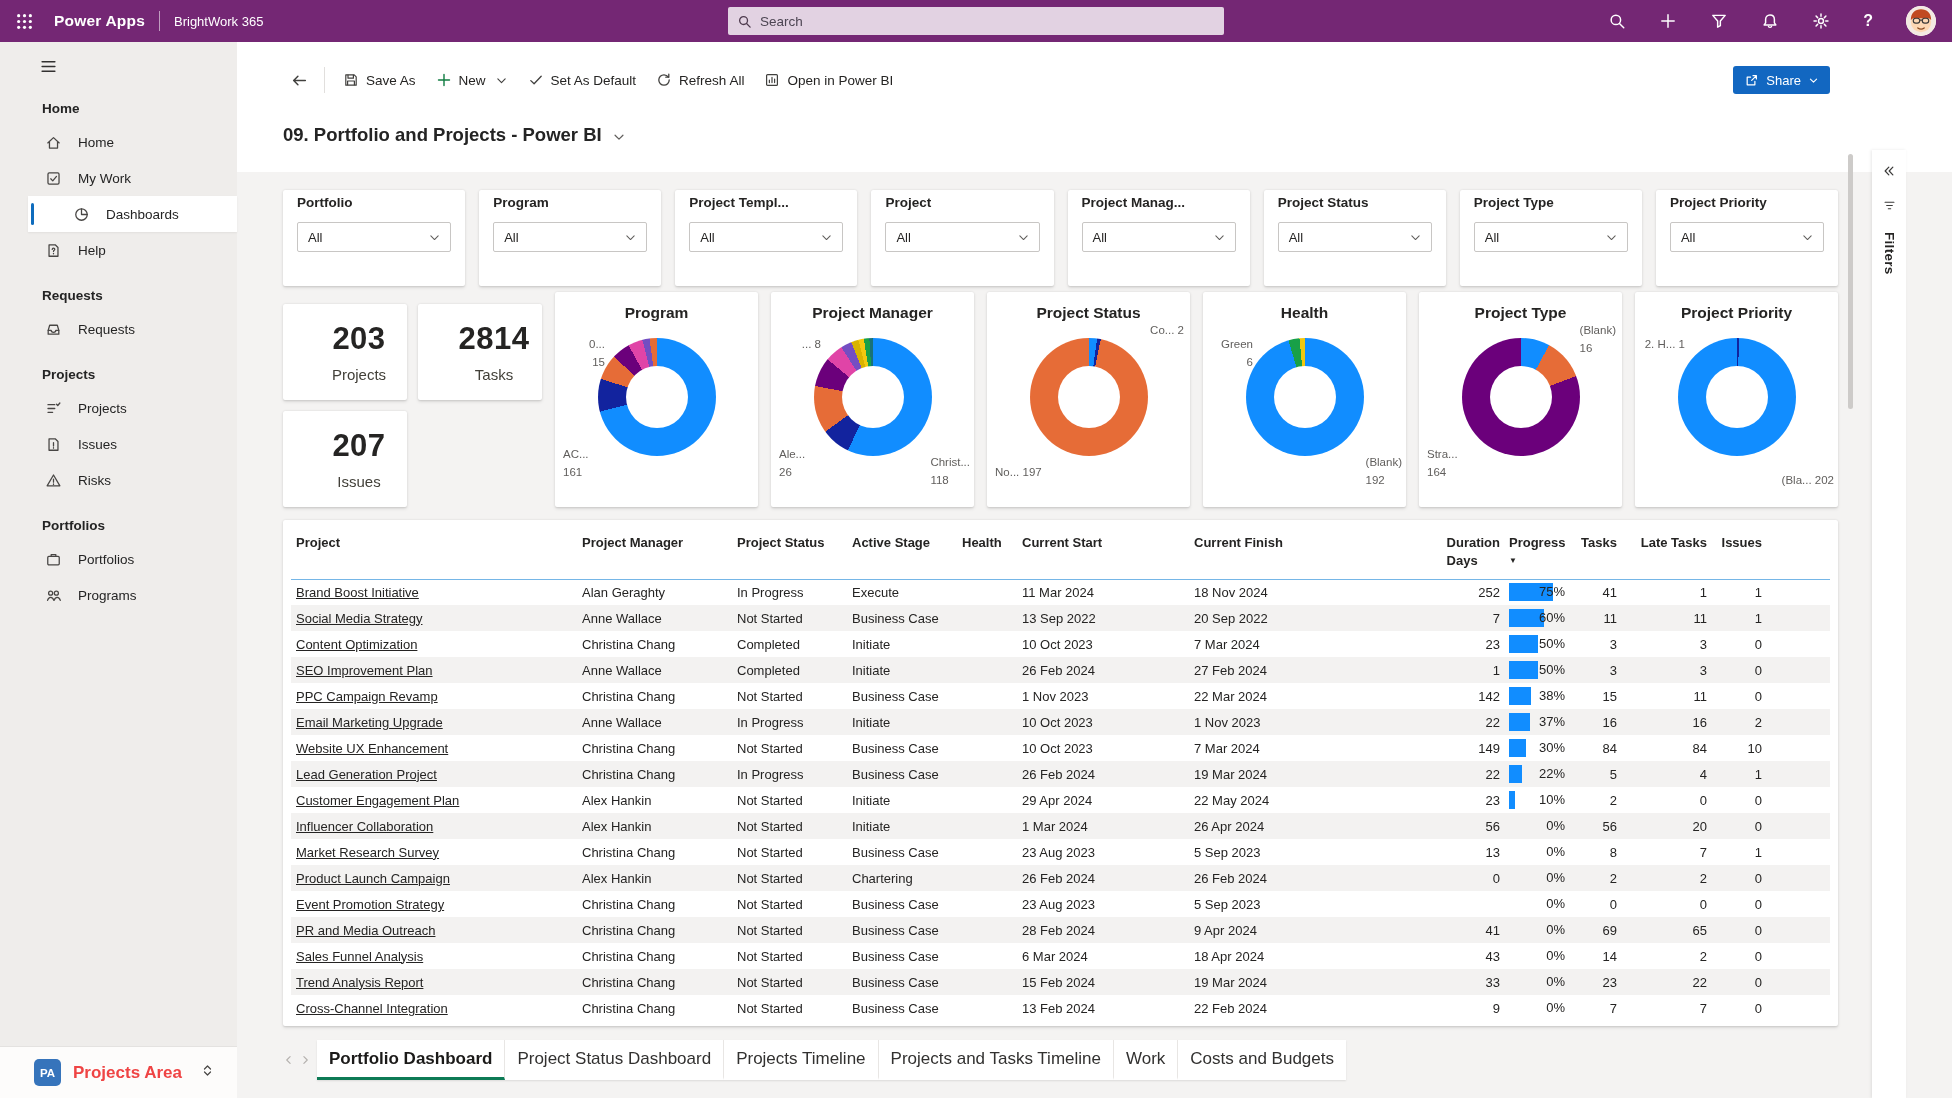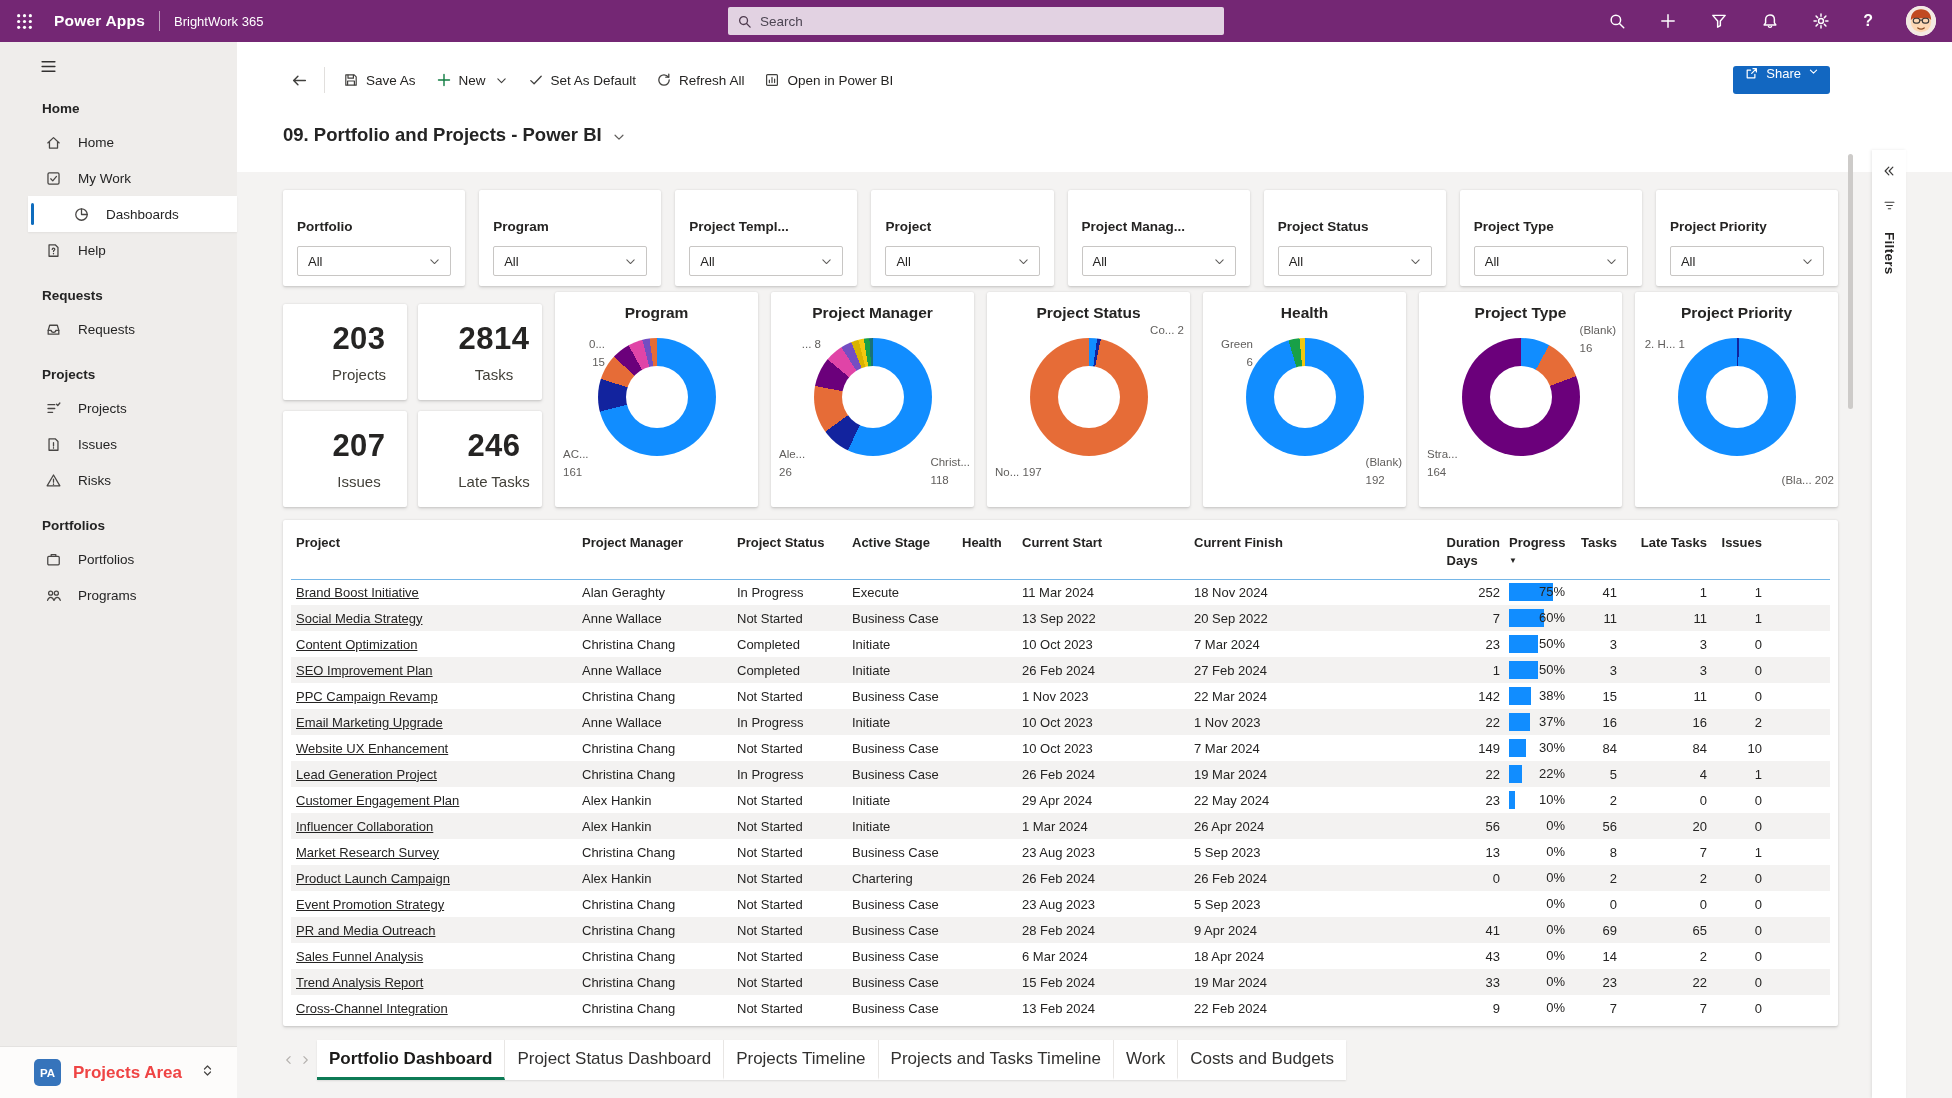--- a/index.html
+++ b/index.html
@@ -40,32 +40,32 @@
 
   
   .main { flex:1; position:relative; background:#86efac; min-width:0; }
   .cmdbar { height:62px; display:flex; align-items:center; padding:14px 122px 0 46px; background:#fff; }
   .cmd-btn { display:flex; align-items:center; gap:7px; height:36px; padding:0 10px; font-size:13.5px; color:#252423; border-radius:3px; cursor:pointer; white-space:nowrap; }
   .cmd-btn svg { color:#41403e; }
   .cmd-btn .accent { color:#107c41; }
   .back-btn { padding:0 8px; }
   .vdiv { width:1px; height:26px; background:#e1dfdd; margin:0 8px; }
   .chev-sm { margin-left:2px; color:#605e5c; }
-  .share-btn { margin-left:auto; display:flex; gap:7px; height:28px; padding:0 11px; background:#1267c1; color:#fff; font-size:13px; border-radius:3px; cursor:pointer; }
+  .share-btn { margin-left:auto; display:flex; align-items:center; gap:7px; height:28px; padding:0 11px; background:#1267c1; color:#fff; font-size:13px; border-radius:3px; cursor:pointer; }
   .share-btn svg { color:#fff; }
   .title-row { height:68px; padding:20px 0 0 46px; background:#fff; display:flex; align-items:flex-start; gap:10px; }
   .page-title { font-size:18.5px; font-weight:600; color:#242424; }
   .title-row .tchev { margin-top:6px; color:#605e5c; cursor:pointer; }
 
   .content { position:absolute; top:130px; left:0; right:0; bottom:0; background:#f4f3f2; padding:18px 0 0 46px; overflow:hidden; }
   .card { background:#fff; border-radius:2px; box-shadow:0 0.6px 1.8px rgba(0,0,0,.1), 0 1.2px 3.6px rgba(0,0,0,.09); }
 
   
   .filter-row { display:flex; gap:14px; width:1555px; }
-  .filter-card { flex:1; height:96px; padding:29px 14px 0; }
+  .filter-card { flex:1; height:96px; padding:5px 14px 0; }
   .filter-label { font-size:13.5px; font-weight:600; color:#252423; }
   .filter-dd { margin-top:12px; height:30px; border:1px solid #c8c6c4; border-radius:2px; display:flex; align-items:center; padding:0 9px 0 10px; font-size:13px; color:#252423; cursor:pointer; }
   .filter-dd .ddchev { margin-left:auto; color:#605e5c; }
 
   
   .viz-row { display:flex; gap:13px; width:1555px; margin-top:6px; }
   .kpi-grid { width:259px; flex:none; display:grid; grid-template-columns:1fr 1fr; grid-template-rows:1fr 1fr; gap:11px; padding-top:12px; }
   .kpi-card { display:flex; flex-direction:column; align-items:center; justify-content:center; gap:9px; cursor:pointer;padding-left:28px; }
   .kpi-value { font-size:31px; font-weight:700; color:#252423; letter-spacing:.5px; }
   .kpi-label { font-size:15px; color:#424039; }
@@ -427,24 +427,20 @@
        <span class="kpi-label">Projects</span>
      </div>
             <div class="card kpi-card">
        <span class="kpi-value">2814</span>
        <span class="kpi-label">Tasks</span>
      </div>
             <div class="card kpi-card">
        <span class="kpi-value">207</span>
        <span class="kpi-label">Issues</span>
      </div>
-            <div class="card kpi-card">
-       <span class="kpi-value">246</span>
-       <span class="kpi-label">Late Tasks</span>
-     </div>
           </div>
 
       <div class="card donut-card">
        <div class="donut-title">Program</div>
        <div class="donut-wrap">
          <div class="donut" style="background:conic-gradient(#118DFF 0deg 255.6deg,#12239E 255.6deg 288deg,#E66C37 288deg 313.2deg,#6B007B 313.2deg 331.2deg,#E044A7 331.2deg 345.59999999999997deg,#744EC2 345.59999999999997deg 352.79999999999995deg,#E66C37 352.79999999999995deg 359.99999999999994deg)">
            <div class="hole"></div>
          </div>
          <span class="callout pos-tl">0...<br>15</span>
               <span class="callout pos-bl">AC...<br>161</span>

